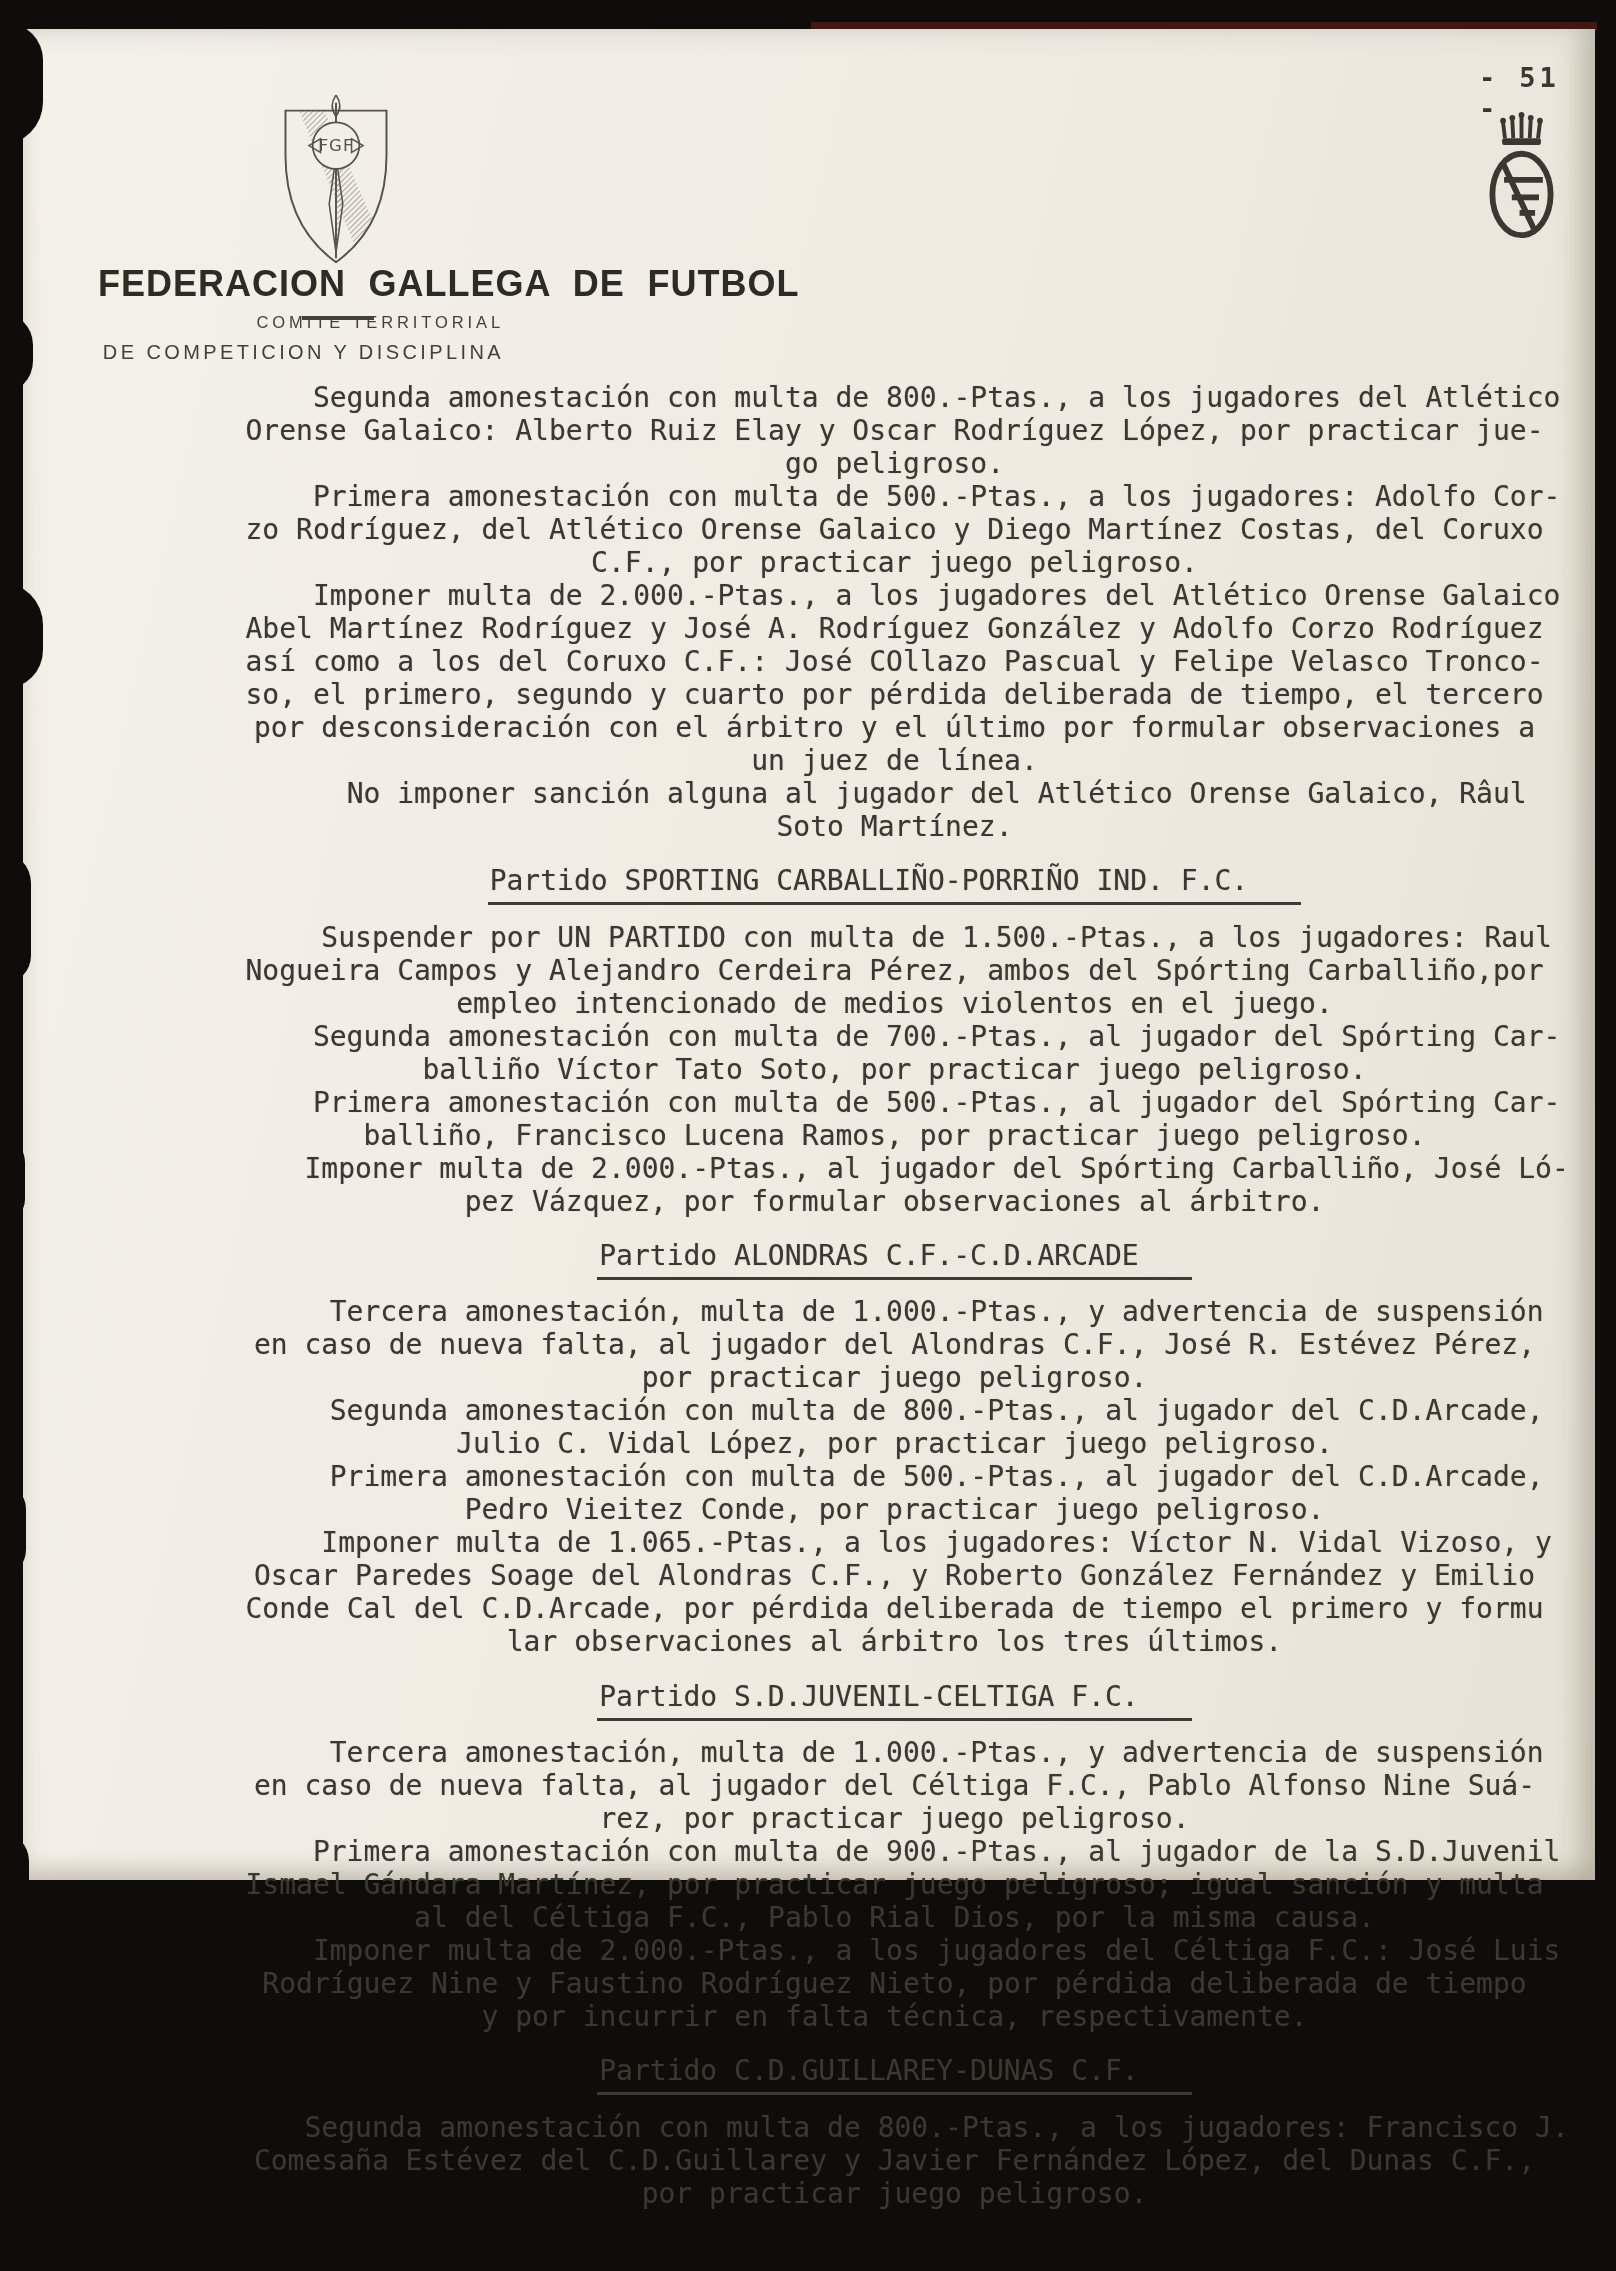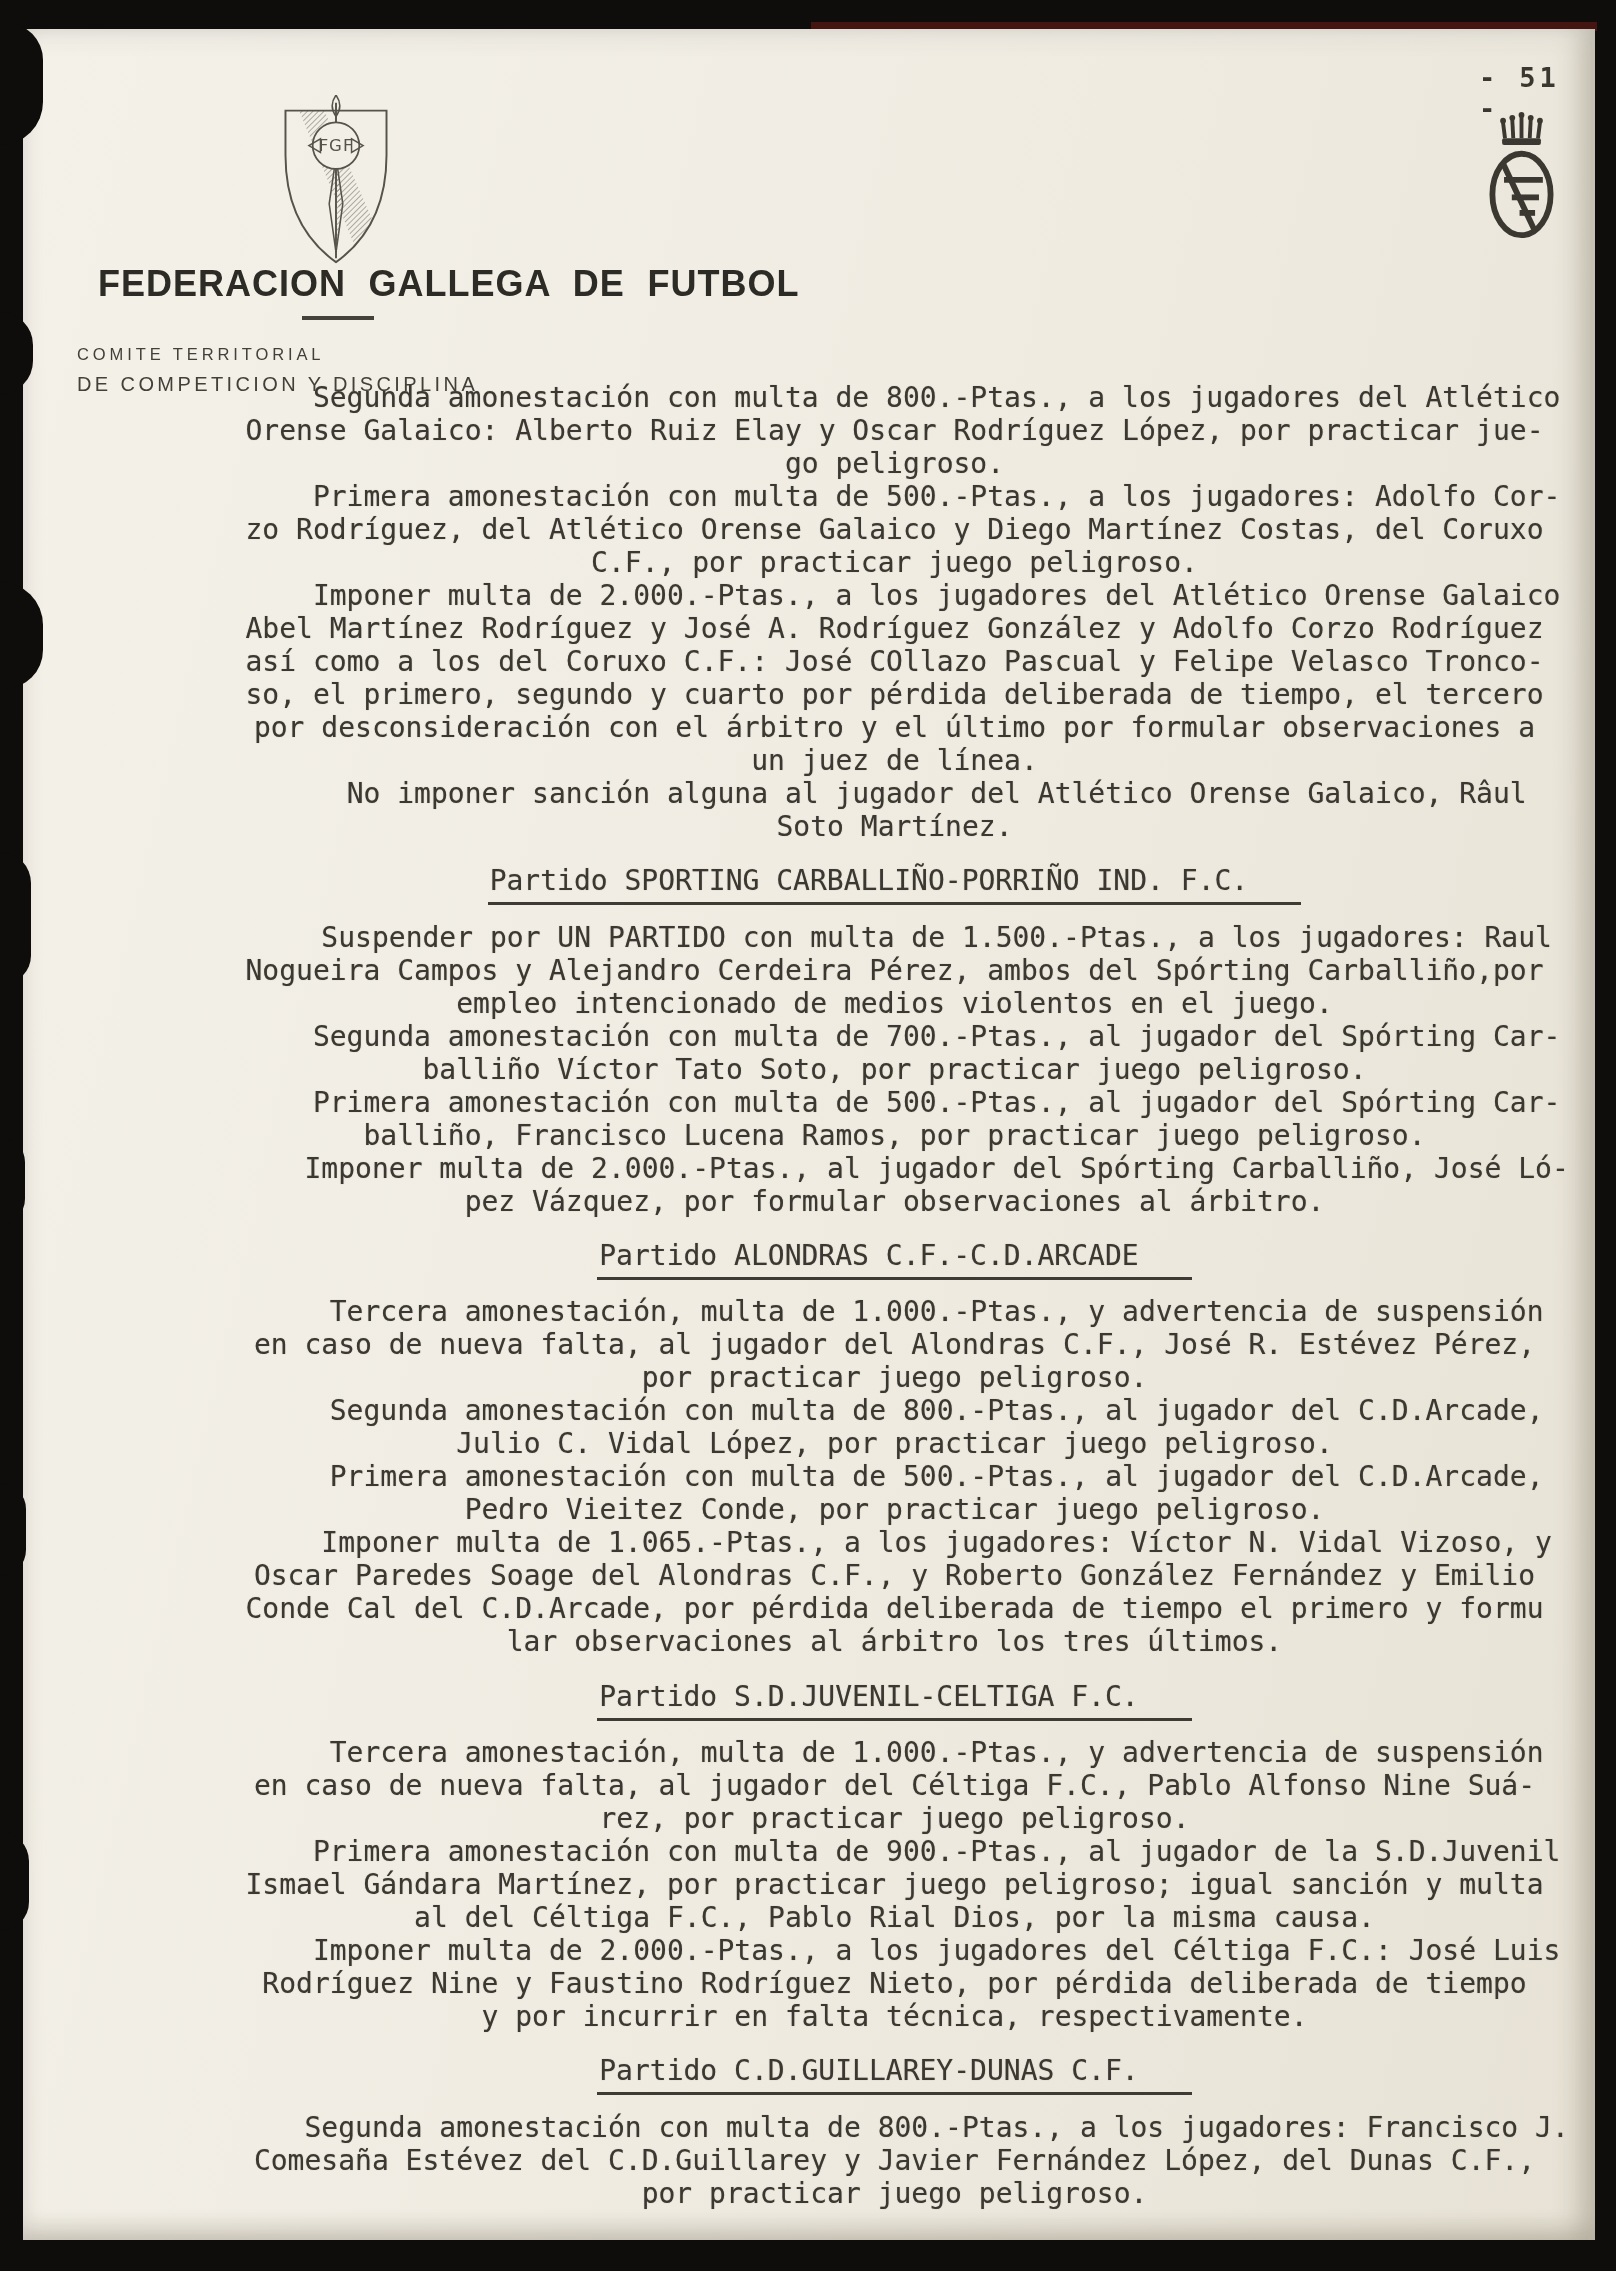--- a/index.html
+++ b/index.html
@@ -3,21 +3,21 @@
 <meta charset="utf-8">
 <style>
   html,body{margin:0;padding:0;}
   body{
     width:1617px;height:2272px;position:relative;overflow:hidden;
     background:#0e0d0b;
     font-family:"DejaVu Sans",sans-serif;
   }
   .maroon-strip{position:absolute;left:811px;top:22px;width:786px;height:8.7px;background:#451511;}
   .paper{
-    position:absolute;left:23px;top:29px;width:1572px;height:2211px;
+    position:absolute;left:23px;top:29px;width:1572px;height:1851px;
     background:linear-gradient(103deg,#f4f1e9 0%,#efebe1 55%,#e7e2d5 100%);
     box-shadow:inset -15.5px 0 27px rgba(70,58,38,.22), inset 0 -11.6px 21.3px rgba(70,58,38,.14), inset 0 9.7px 17.5px rgba(255,255,255,.35);
   }
   
   .blob{position:absolute;left:0;background:#0e0d0b;z-index:4;}
   .b1{top:23px;height:122px;width:43px;border-radius:0 60px 70px 0;}
   .b2{top:312px;height:82px;width:33px;border-radius:0 41px 41px 0;}
   .b3{top:582px;height:107px;width:43px;border-radius:0 54px 49px 0;}
   .b4{top:852px;height:132px;width:31px;border-radius:0 49px 45px 0;}
   .b5{top:1137px;height:87px;width:25px;border-radius:0 39px 39px 0;}
@@ -32,21 +32,21 @@
   .fgf-crest{position:absolute;left:245px;top:66px;}
   .rfef-crest{position:absolute;left:1450px;top:80px;}
 
   .org-title{
     position:absolute;left:70px;top:229px;margin:5px;
     font-family:"Liberation Sans",sans-serif;font-weight:700;font-size:36px;
     letter-spacing:1px;word-spacing:11.6px;color:#2d2b25;white-space:nowrap;
   }
   .org-divider{position:absolute;left:279px;top:287px;width:72px;height:3.9px;background:#44423a;}
   .committee{
-    position:absolute;left:54px;top:316px;width:427px;text-align:left;
+    position:absolute;left:54px;top:284px;width:427px;text-align:right;
     font-family:"Liberation Sans",sans-serif;color:#43403a;
   }
   .committee .l1{font-size:16.5px;letter-spacing:3.9px;}
   .committee .l2{font-size:20px;letter-spacing:3.4px;margin-top:8.7px;}
 
   .body-text{
     position:absolute;left:175px;top:352px;width:1393px;
     font-family:"DejaVu Sans Mono","Liberation Mono",monospace;
     font-size:28px;line-height:33px;color:#3b3831;
     text-shadow:0 0 1px rgba(59,56,49,.4);

